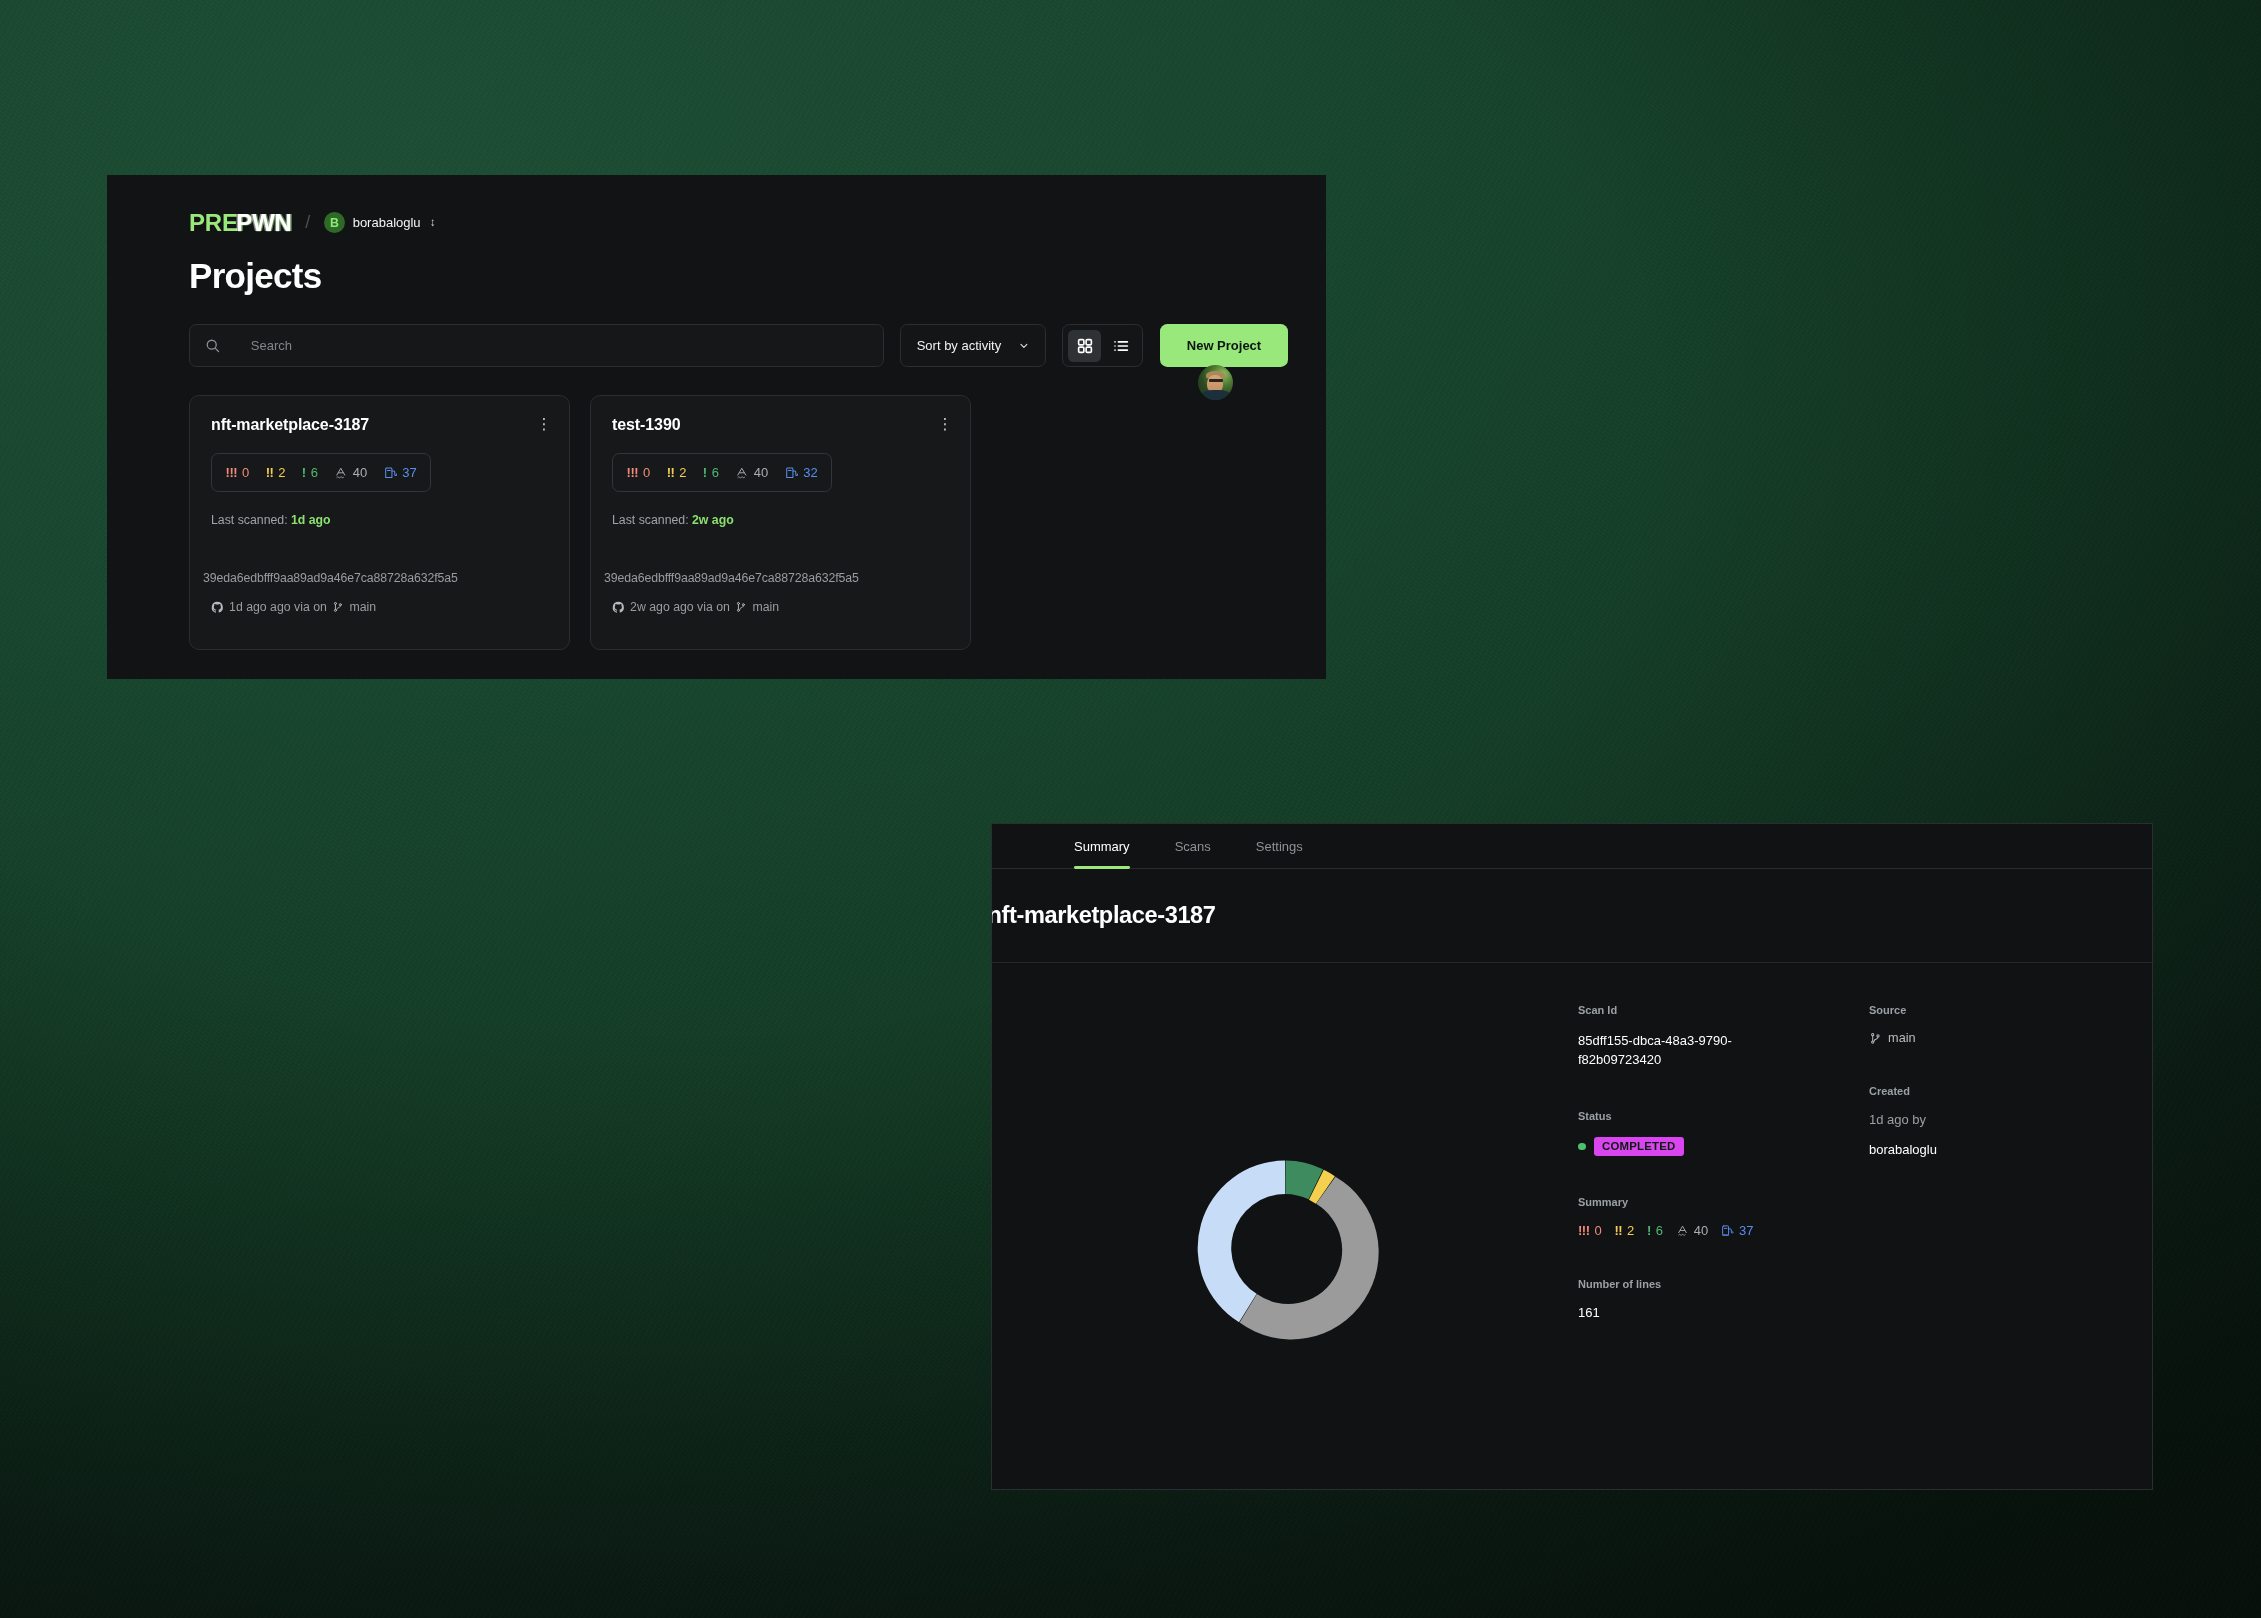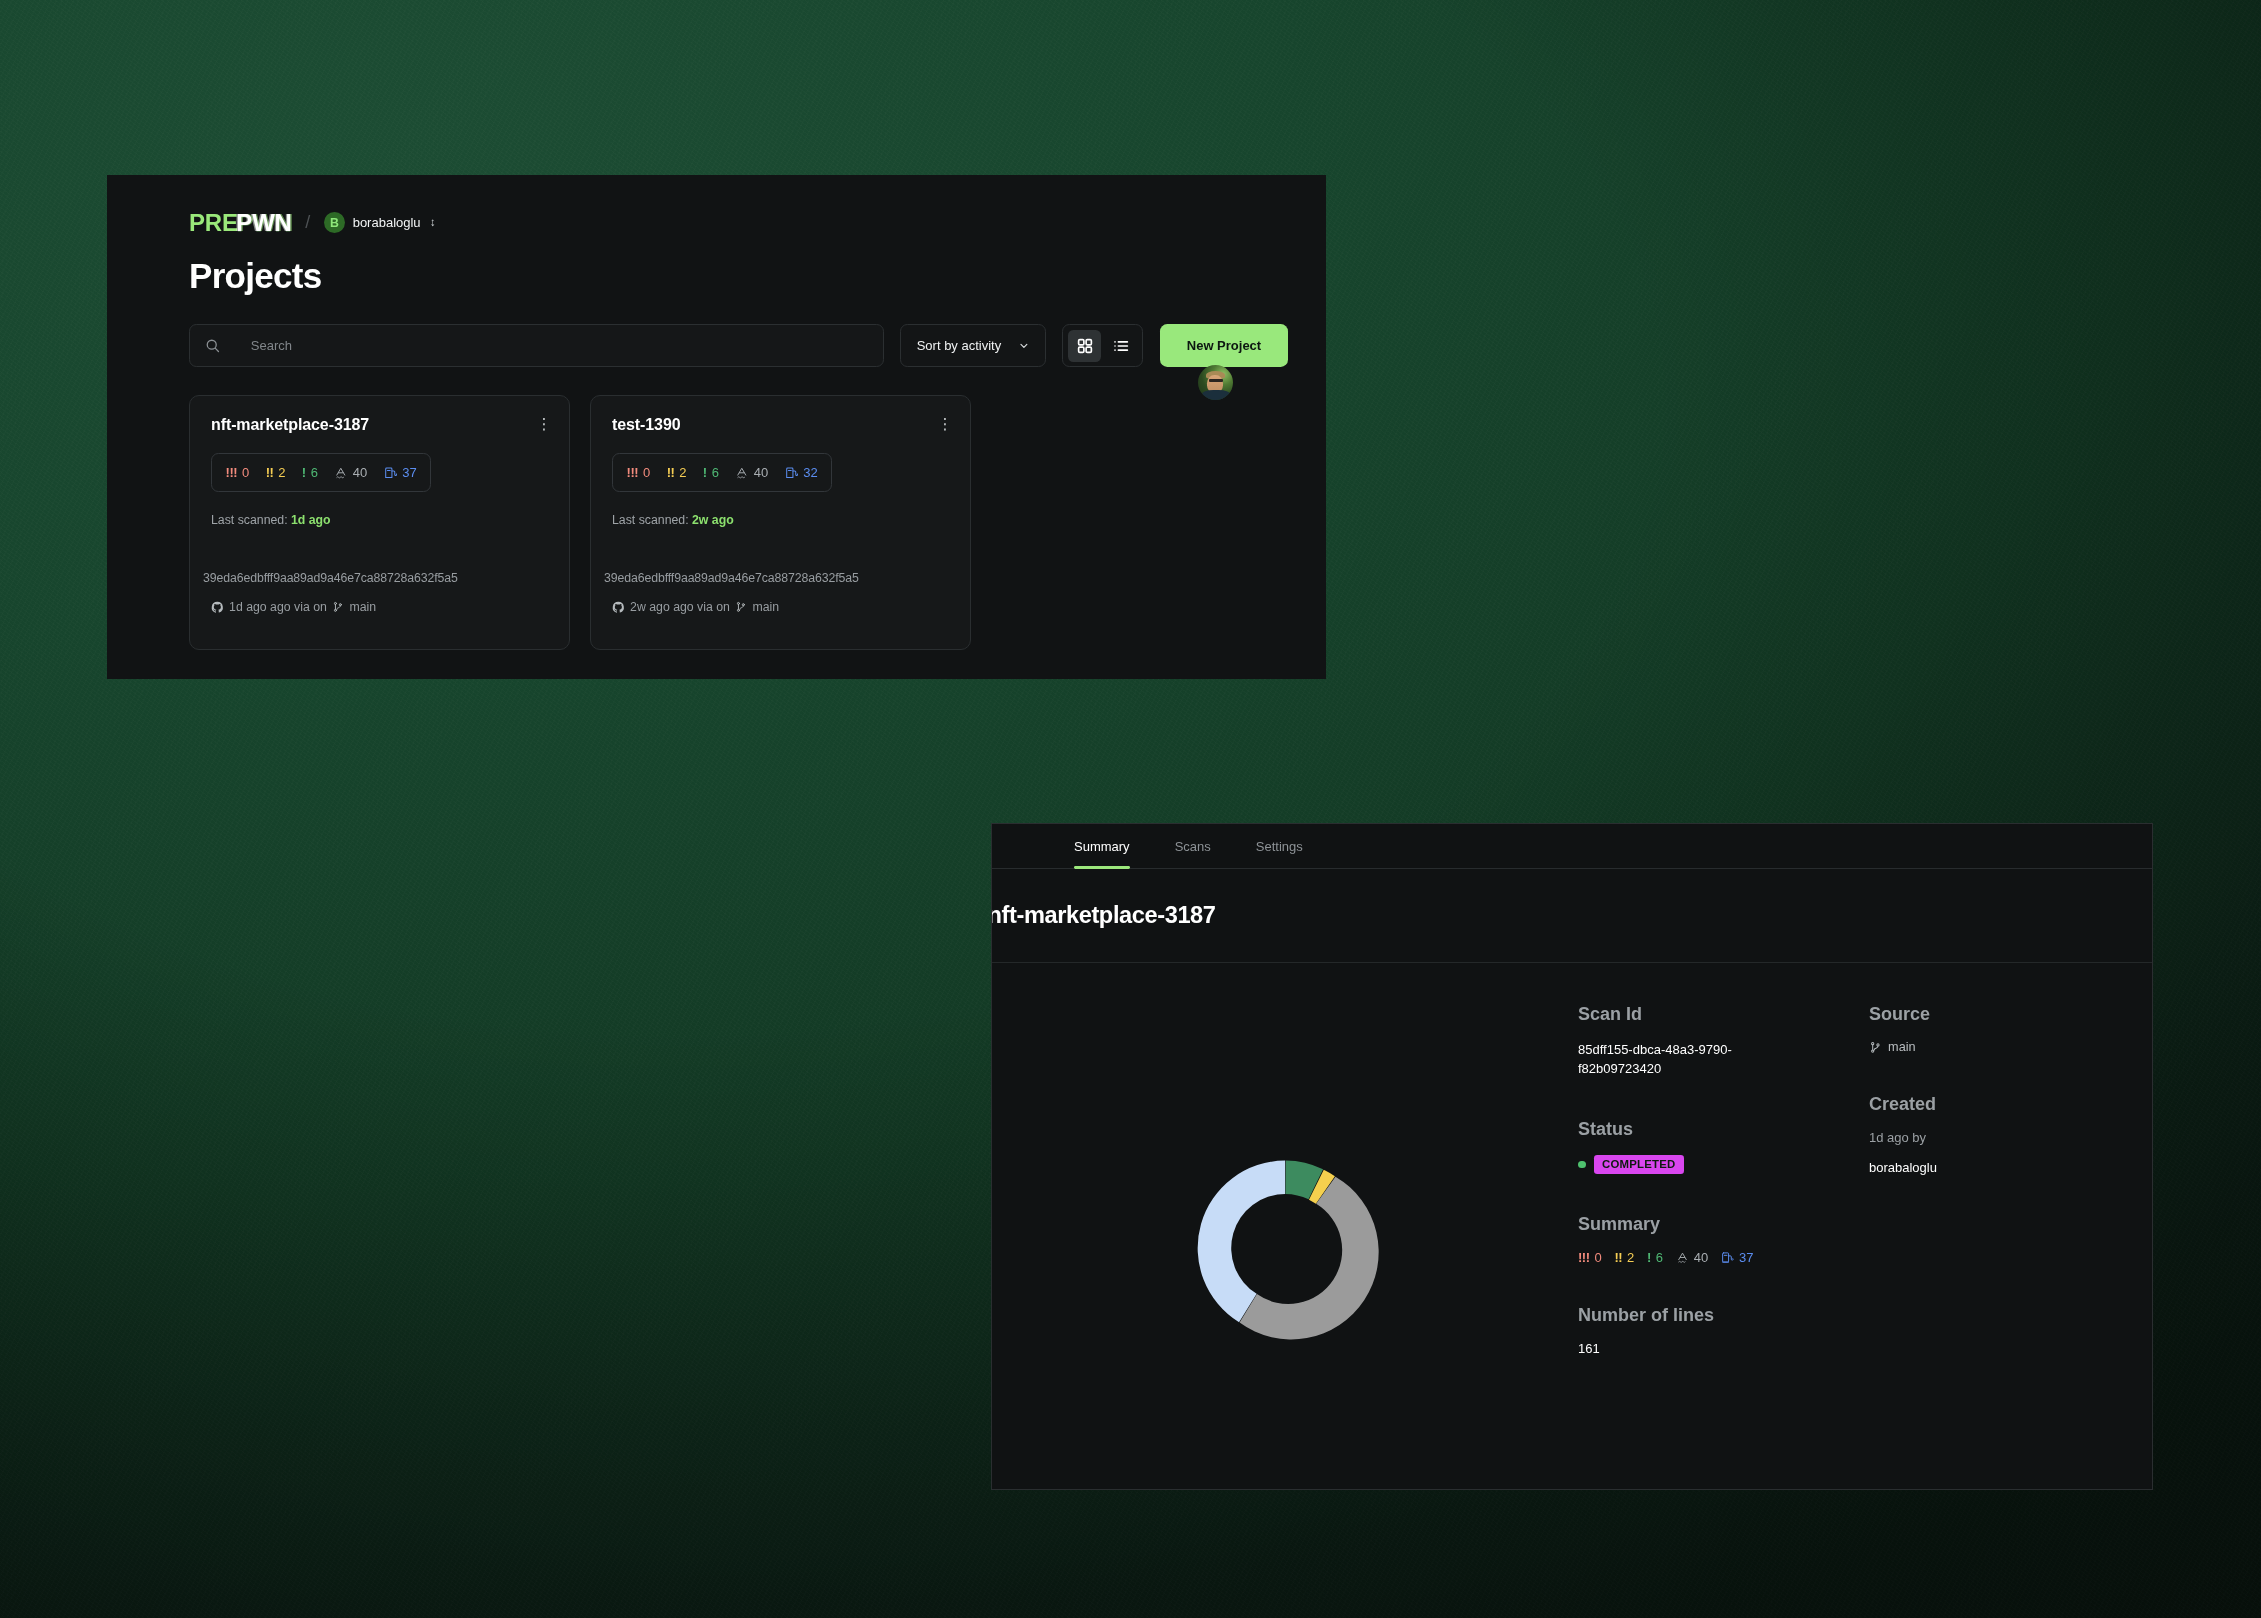--- a/index.html
+++ b/index.html
@@ -243,21 +243,21 @@
     height: calc(100% - 140px);
   }
   .donut-area {
     width: 586px;
     display: flex; align-items: center; justify-content: center;
     padding-top: 9px;
   }
   .info-col-a { width: 291px; padding-top: 4.5px; }
   .info-col-b { width: 282px; padding-top: 4.5px; }
   .field-label {
-    color: #9ba0a4; font-size: 18px; font-weight: 700;
+    color: #9ba0a4; font-size: 11px; font-weight: 700;
     margin-bottom: 15.4px;
   }
   .field-value { color: #ffffff; font-size: 13px; line-height: 1.5; }
   .field-block { margin-bottom: 40px; }
   .status-row { display: flex; align-items: center; gap: 8.2px; }
   .status-dot { width: 7.7px; height: 7.7px; border-radius: 50%; background: #4ec16e; }
   .status-badge {
     background: #d946ef; color: #0e1a10;
     font-size: 11.4px; font-weight: 600;
     padding: 3.2px 8.2px; border-radius: 3.2px;

